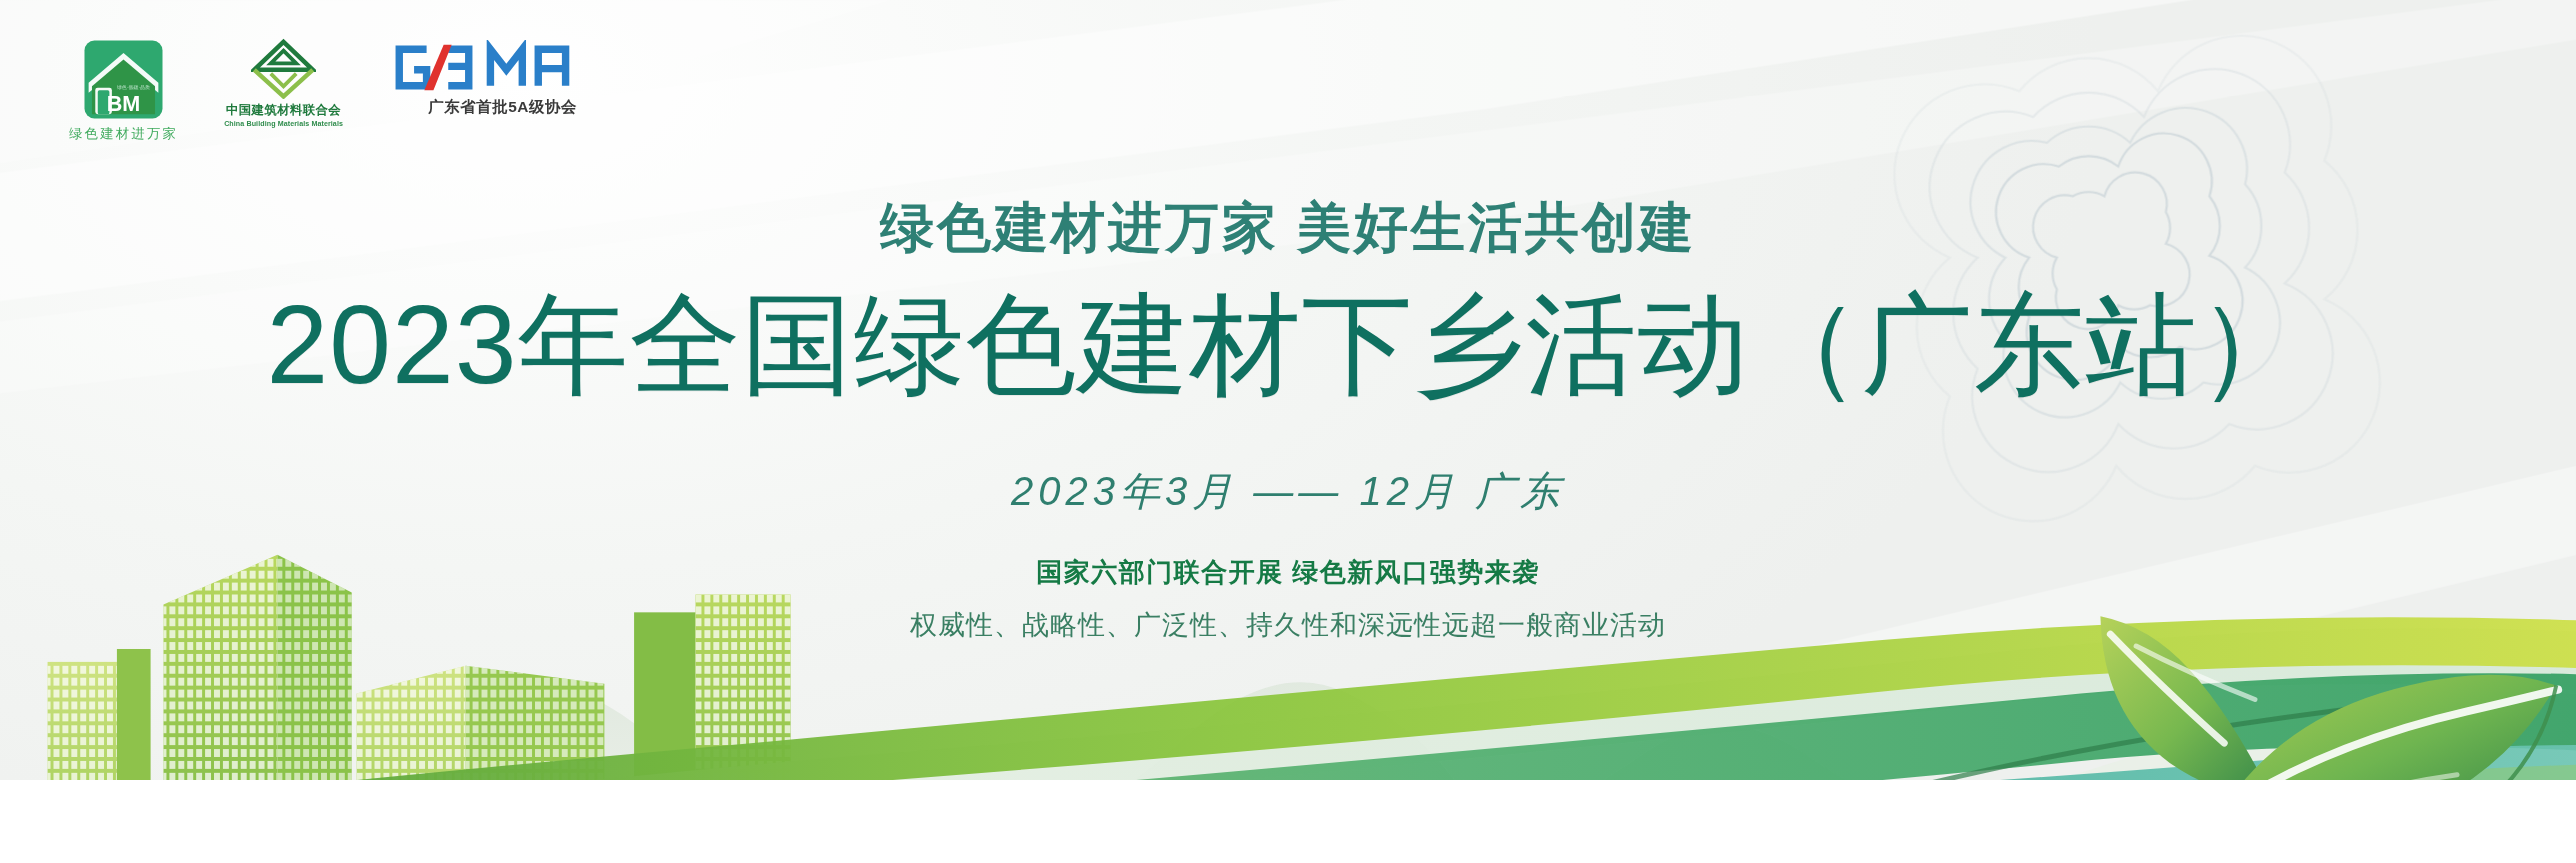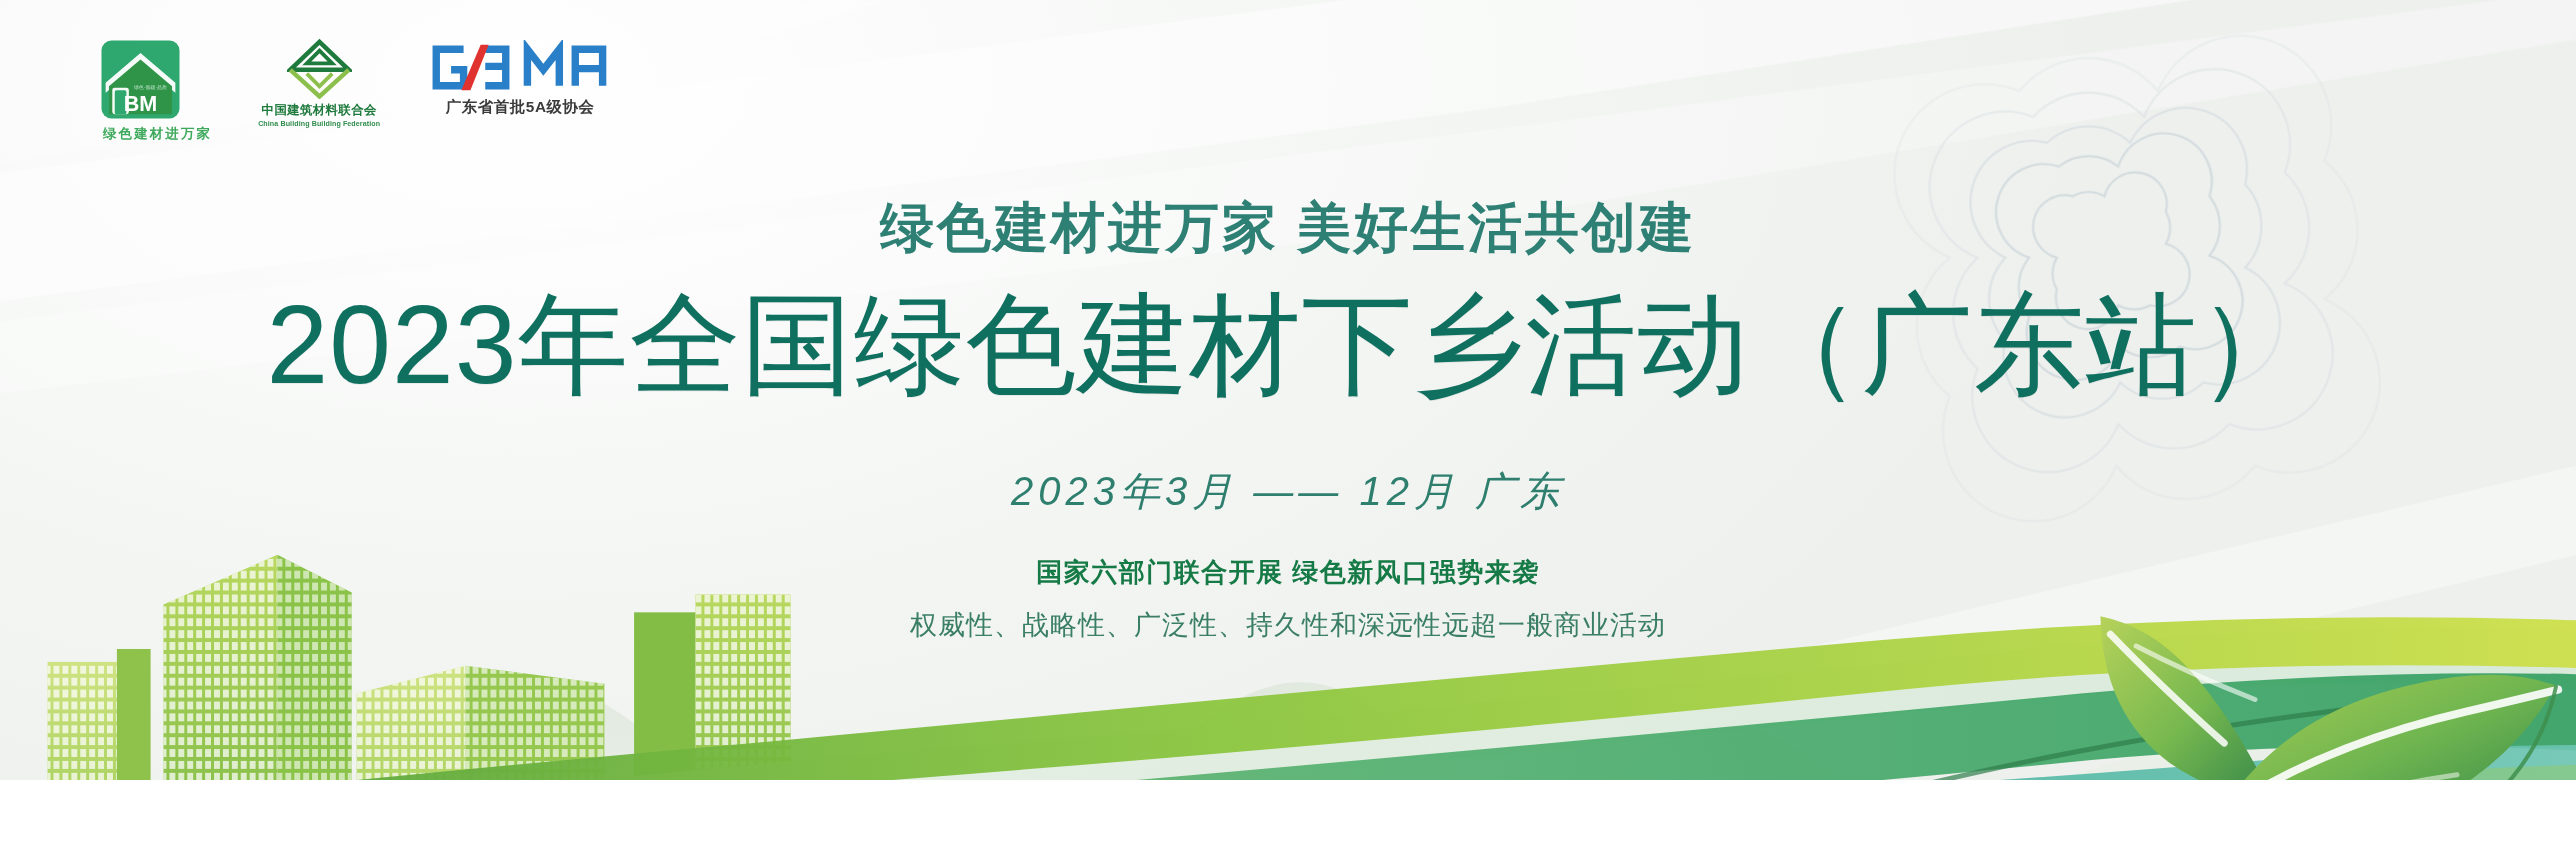--- a/index.html
+++ b/index.html
@@ -29,44 +29,43 @@
     z-index:8;
   }
   .logo-block{display:flex;flex-direction:column;align-items:center;}
 
   .logo1-mark{width:83px;height:83px;}
   .logo1-cap{
     margin-top:4px;
     font-size:13.4px;
     letter-spacing:2.2px;
     color:#3faa5d;
-    font-weight:700;
-    white-space:nowrap;
-    margin-left:34px;
+    font-weight:400;
+    white-space:nowrap;
   }
 
   .logo2-mark{width:65px;height:61px;}
   .logo2-cap{
     margin-top:3px;
     font-size:12.4px;
     letter-spacing:0.4px;
     color:#1f7a3d;
     font-weight:700;
     white-space:nowrap;
   }
   .logo2-cap-en{
     font-size:7.1px;
     letter-spacing:0.1px;
     color:#2f8c4c;
     font-weight:700;
     white-space:nowrap;
     margin-top:1px;
   }
 
-  .logo3-wrap{display:flex;flex-direction:column;align-items:center;padding-top:2px;}
+  .logo3-wrap{display:flex;flex-direction:column;align-items:flex-end;padding-top:2px;}
   .logo3-mark{width:188px;height:55px;}
   .logo3-cap{
     margin-top:2px;
     font-size:15.4px;
     letter-spacing:0.6px;
     color:#3a3a3a;
     font-weight:700;
     white-space:nowrap;
   }
 
@@ -330,21 +329,21 @@
           <path d="M 50 20 L 70 40 L 30 40 Z"></path>
         </g>
         <g fill="none" stroke="#8cbf4b" stroke-width="7" stroke-linejoin="miter">
           <path d="M 4 50 L 50 92 L 96 50"></path>
         </g>
         <g fill="none" stroke="#8cbf4b" stroke-width="6">
           <path d="M 30 56 L 50 76 L 70 56"></path>
         </g>
       </svg>
       <div class="logo2-cap">中国建筑材料联合会</div>
-      <div class="logo2-cap-en">China Building Building Federation</div>
+      <div class="logo2-cap-en">China Building Materials Materials</div>
     </div>
 
     <div class="logo3-wrap">
       <svg class="logo3-mark" viewBox="0 0 330 96">
         <g fill="none" stroke="#2a7fc9" stroke-width="13">
 
           <path d="M 66 16 L 18 16 L 18 80 L 66 80 L 66 52 L 44 52"></path>
 
           <path d="M 104 16 L 140 16 L 140 46 L 104 46 L 140 46 L 140 80 L 104 80"></path>
 

